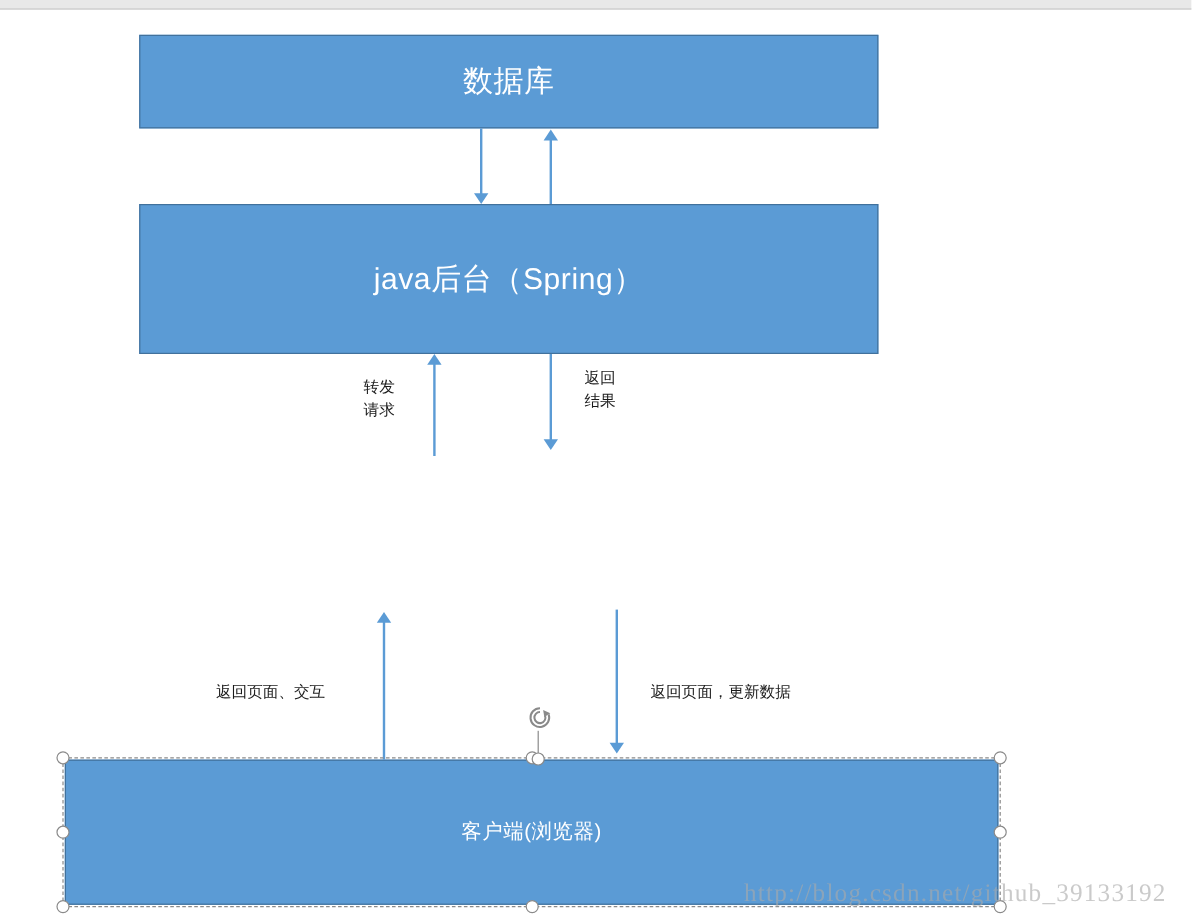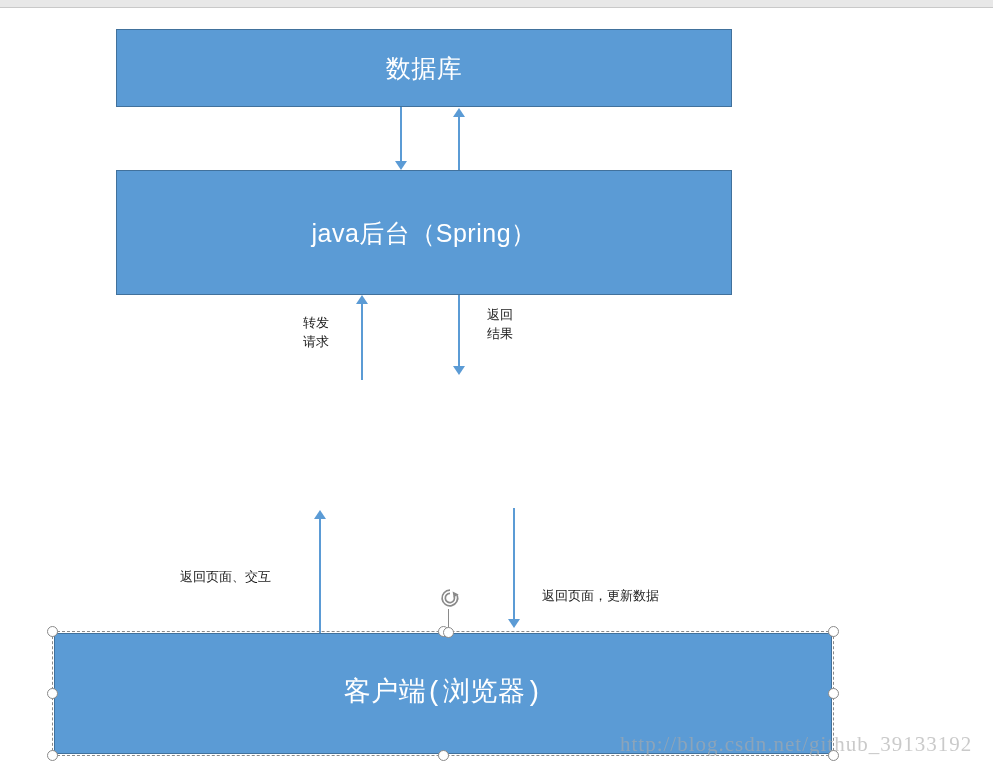--- a/index.html
+++ b/index.html
@@ -51,21 +51,21 @@
   #box-db      { left: 116px; top: 29px;  width: 616px; height: 78px;  }
   #box-db .box-label { font-size: 25px; }
 
   #box-java    { left: 116px; top: 170px; width: 616px; height: 125px; }
   #box-java .box-label { font-size: 25px; }
 
   #box-node    { left: 135px; top: 380px; width: 597px; height: 128px; }
   #box-node .box-label { font-size: 25px; }
 
   #box-client  { left: 54px;  top: 633px; width: 778px; height: 121px; }
-  #box-client .box-label { font-size: 27px; font-family: Liberation Mono, monospace; }
+  #box-client .box-label { font-size: 17px; }
 
   
   .sel-outline {
     position: absolute;
     left: 52px; top: 631px;
     width: 782px; height: 125px;
     border: 1px dashed #8a8a8a;
     box-sizing: border-box;
     pointer-events: none;
   }
@@ -174,21 +174,21 @@
   <div class="arrowhead arrow-down" style="left:453px; top:366px;"></div>
   <div class="caption" style="left:487px; top:305px;">返回
 结果</div>
 
   <div class="conn" style="left:319px; top:518px; height:115px;"></div>
   <div class="arrowhead arrow-up" style="left:314px; top:510px;"></div>
   <div class="caption" style="left:180px; top:567px;">返回页面、交互</div>
 
   <div class="conn" style="left:513px; top:508px; height:113px;"></div>
   <div class="arrowhead arrow-down" style="left:508px; top:619px;"></div>
-  <div class="caption" style="left:542px; top:586px;">返回页面，更新数据</div>
+  <div class="caption" style="left:542px; top:567px;">返回页面，更新数据</div>
 
   <div class="sel-outline"></div>
 
   <div class="handle" style="left:47px;  top:626px;"></div>
   <div class="handle" style="left:438px; top:626px;"></div>
   <div class="handle" style="left:828px; top:626px;"></div>
   <div class="handle" style="left:47px;  top:688px;"></div>
   <div class="handle" style="left:828px; top:688px;"></div>
   <div class="handle" style="left:47px;  top:750px;"></div>
   <div class="handle" style="left:438px; top:750px;"></div>

